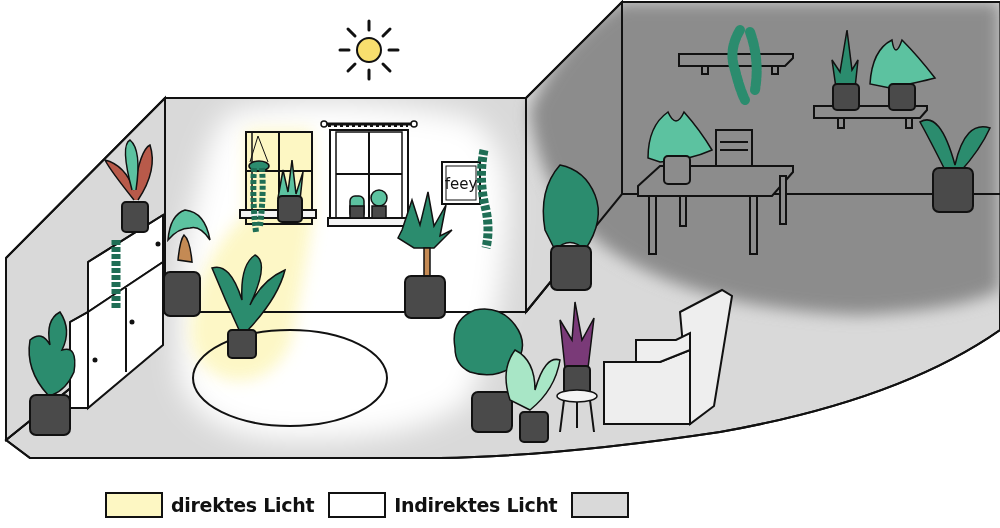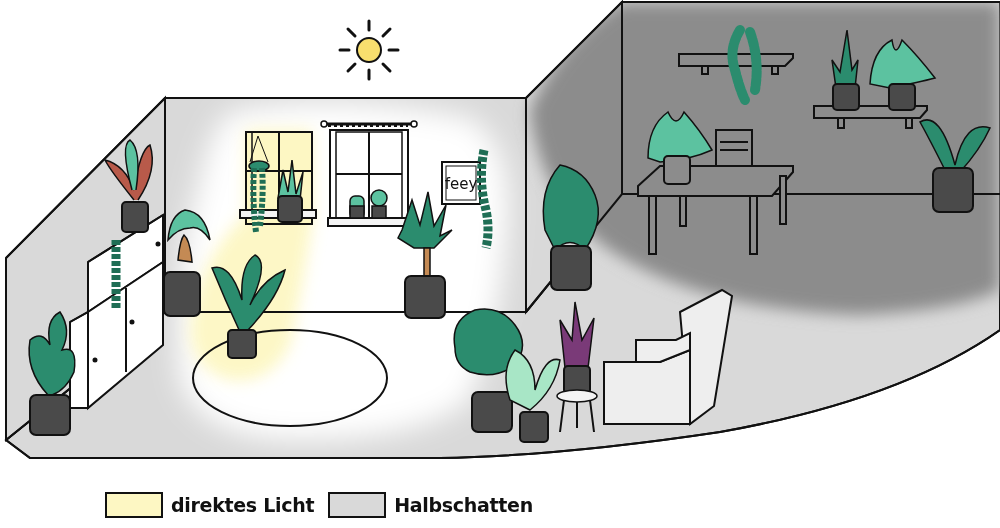--- a/index.html
+++ b/index.html
@@ -233,16 +233,19 @@
     <rect x="664" y="156" width="26" height="28" rx="4" fill="#8c8c8c" stroke="#111" stroke-width="2"></rect>
   </g>
 </svg>
 
 <div class="legend">
   <div class="legend-item">
     <div class="swatch" style="background:#fdf7c3"></div>
     <span class="legend-label">direktes Licht</span>
   </div>
   <div class="legend-item">
+    <div class="swatch" style="background:#ffffff"></div>
+    <span class="legend-label">Indirektes Licht</span>
+  </div>
+  <div class="legend-item">
     <div class="swatch" style="background:#d9d9d9"></div>
-    <span class="legend-label">Halbschatten</span>
   </div>
 </div>
 
 </body></html>

